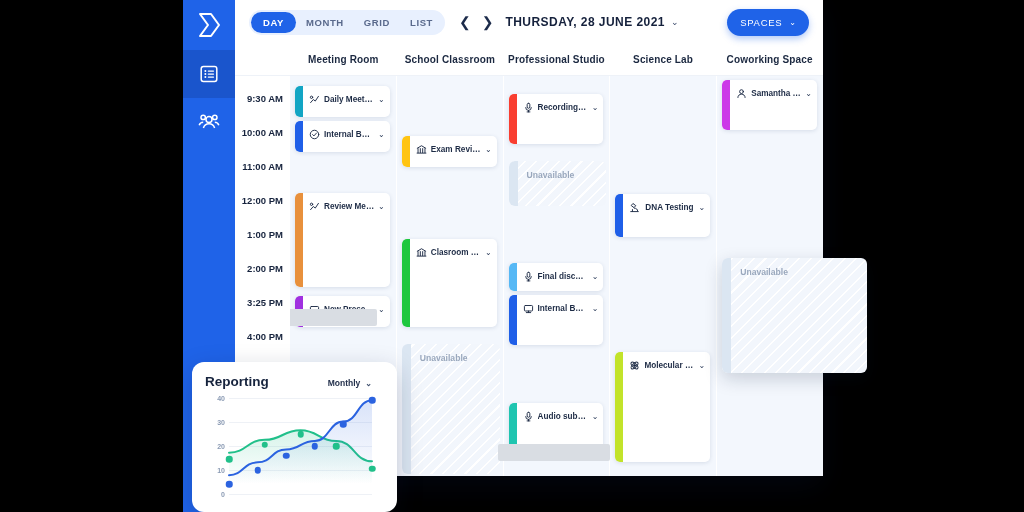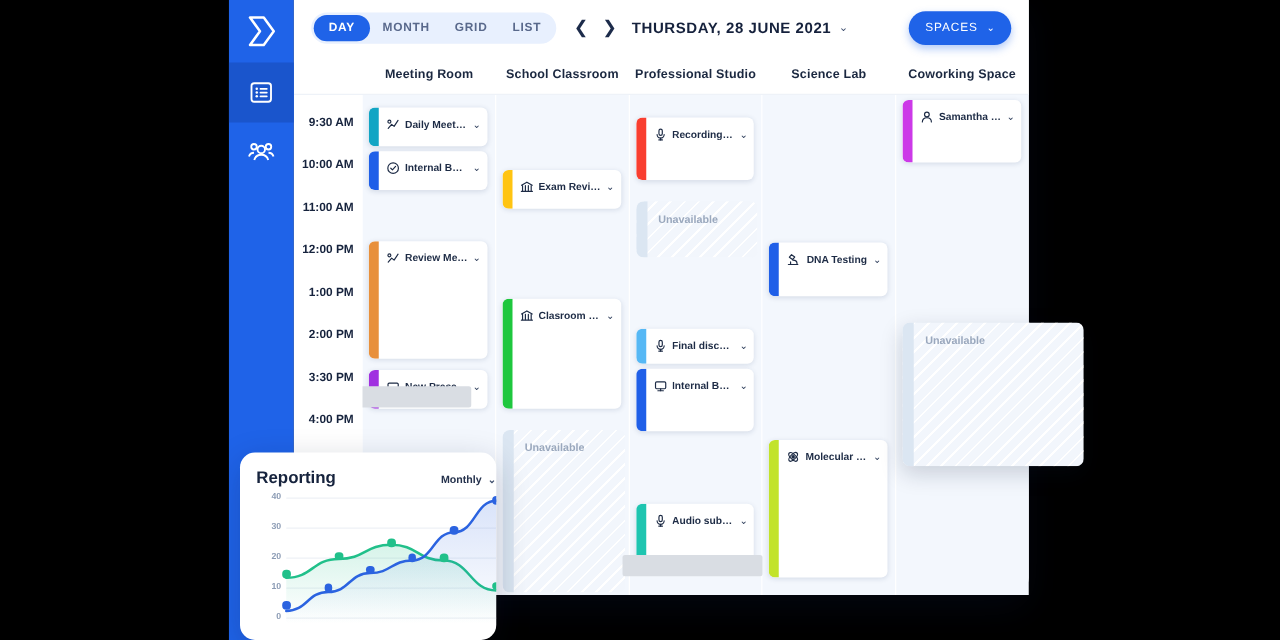--- a/index.html
+++ b/index.html
@@ -148,21 +148,21 @@
   
   .ghost {
     position: absolute; background: #d9dde3; border-radius: 2px; z-index: 3;
   }
 
   
   .report {
     position: absolute; left: 192px; top: 362px; width: 205px; height: 150px;
     background: #ffffff; border-radius: 12px;
     box-shadow: 0 8px 26px rgba(12,25,55,.22);
-    z-index: 60; padding: 12px 0 0 13px; overflow: hidden;
+    z-index: 60; padding: 12px 25px 0 13px; overflow: hidden;
   }
   .report-head { display: flex; align-items: baseline; }
   .report-title { font-size: 13.5px; font-weight: bold; color: #16233d; }
   .report-sel {
     margin-left: auto; display: flex; align-items: center; gap: 5px;
     font-size: 8.5px; font-weight: bold; color: #25324d; cursor: pointer;
   }
   .report-sel .cv { font-size: 8px; color: #3c4c6b; }
 
   .chart { position: relative; margin-top: 9px; height: 112px; }
@@ -259,21 +259,21 @@
     </div>
 
     <div class="gridwrap">
       <div class="timecol" id="time-col">
           <div class="timelabel" style="top: 22px;">9:30 AM</div>
           <div class="timelabel" style="top: 56px;">10:00 AM</div>
           <div class="timelabel" style="top: 90px;">11:00 AM</div>
           <div class="timelabel" style="top: 124px;">12:00 PM</div>
           <div class="timelabel" style="top: 158px;">1:00 PM</div>
           <div class="timelabel" style="top: 192px;">2:00 PM</div>
-          <div class="timelabel" style="top: 226px;">3:30 PM</div>
+          <div class="timelabel" style="top: 226px;">3:25 PM</div>
           <div class="timelabel" style="top: 260px;">4:00 PM</div>
         </div>
       <div class="cols" id="cols">
           <div class="col">
             <div class="ghost" style="top: 233px; left: -18px; width: 105px; height: 17px;"></div>
             <div class="ev" style="top: 10px; height: 31px;">
               <span class="bar" style="background: rgb(18, 165, 196);"></span>
               <div class="row">
                 <span class="ico">
                   <svg width="11" height="11" viewBox="0 0 14 14" stroke="#1d2b45" stroke-width="1.2" fill="none" stroke-linecap="round" stroke-linejoin="round">

